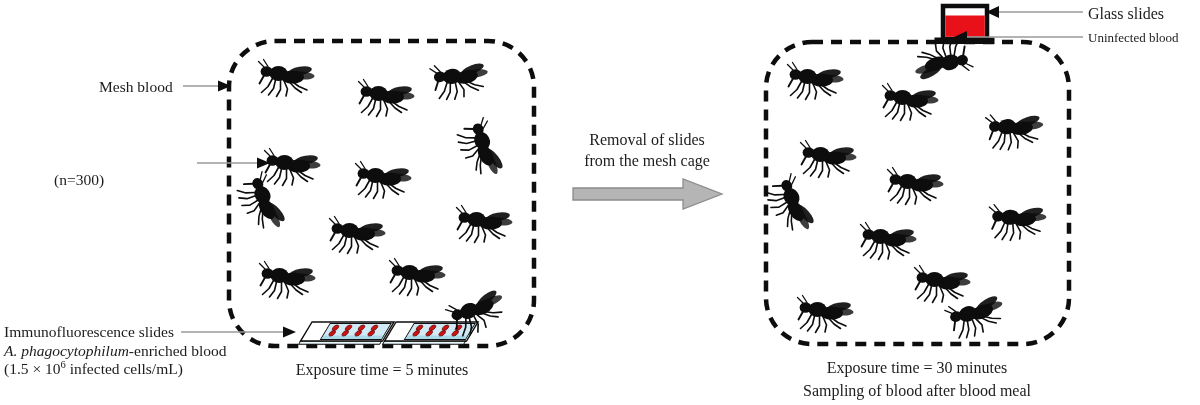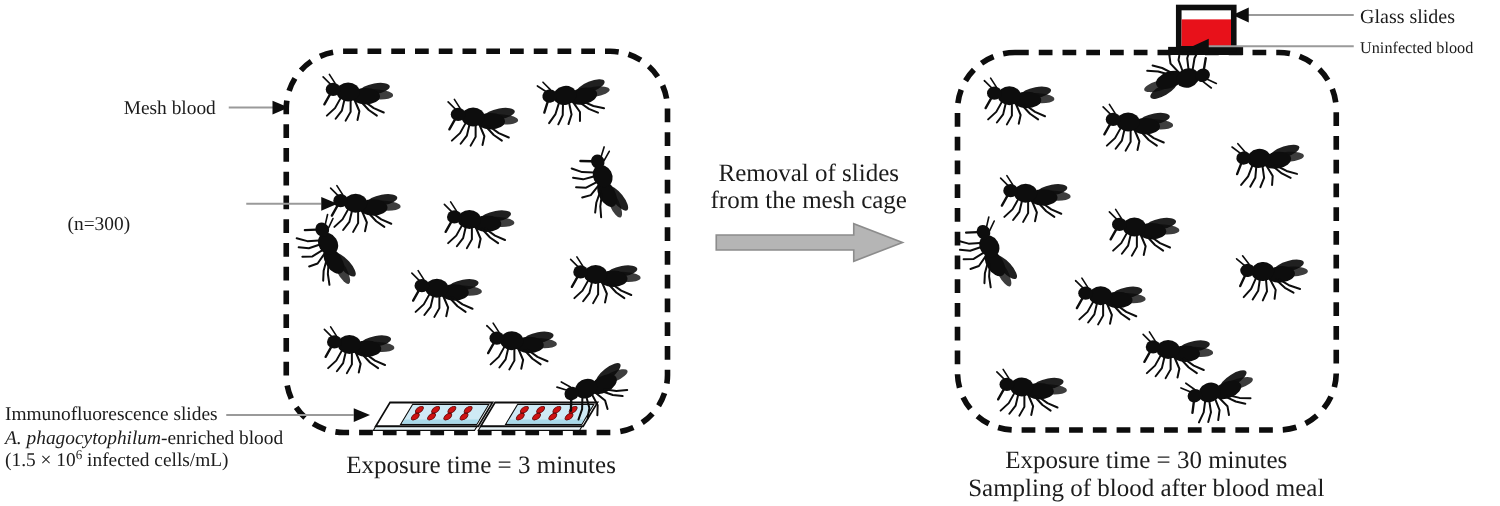--- a/index.html
+++ b/index.html
@@ -1,20 +1,20 @@
 <!DOCTYPE html>
 <html><head>
 <meta charset="utf-8">
 <style>
   html,body{margin:0;padding:0;background:#ffffff;}
   .fig{position:relative;width:1200px;height:405px;background:#ffffff;
        font-family:"Liberation Serif",serif;color:#1c1c1c;overflow:hidden;}
   .fig svg.layer{position:absolute;left:0;top:0;}
   .lbl{position:absolute;font-size:15.5px;line-height:19px;white-space:nowrap;}
-  .cap{position:absolute;font-size:20px;text-align:center;white-space:nowrap;}
+  .cap{position:absolute;font-size:16px;text-align:center;white-space:nowrap;}
   .it{font-style:italic;}
   .lbl sup{font-size:10.5px;line-height:0;}
   .cage{fill:none;stroke:#0d0d0d;stroke-width:4.5;stroke-dasharray:11 8;}
   .ahead{fill:#0d0d0d;stroke:none;}
   .slide-face{fill:#ffffff;stroke:#0d0d0d;stroke-width:1.6;}
   .slide-edge{fill:#eaf6fa;stroke:#0d0d0d;stroke-width:1;}
 </style>
 </head>
 <body>
 
@@ -141,21 +141,21 @@
     <br>
     <span>(n=300)</span>
   </div>
 
   <div class="lbl" style="left:4px;top:323px;line-height:18.6px;">
     <span>Immunofluorescence slides</span><br>
     <span class="it">A. phagocytophilum</span><span>-enriched blood</span><br>
     <span>(1.5 × 10</span><sup>6</sup><span> infected cells/mL)</span>
   </div>
 
-  <div class="cap" style="left:277px;top:361px;width:210px;">Exposure time = 3 minutes</div>
+  <div class="cap" style="left:277px;top:361px;width:210px;">Exposure time = 5 minutes</div>
 
   <div class="cap" style="left:552px;top:129px;width:190px;line-height:21px;">
     <span>Removal of slides</span><br>
     <span>from the mesh cage</span>
   </div>
 
   <div class="lbl" style="left:1088px;top:4px;font-size:16px;">Glass slides</div>
   <div class="lbl" style="left:1088px;top:28px;font-size:13px;">Uninfected blood</div>
 
   <div class="cap" style="left:763px;top:357px;width:308px;line-height:22.5px;">

